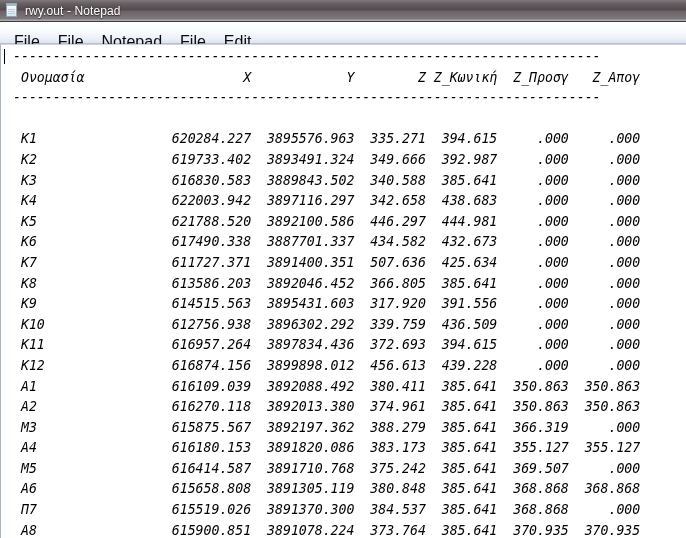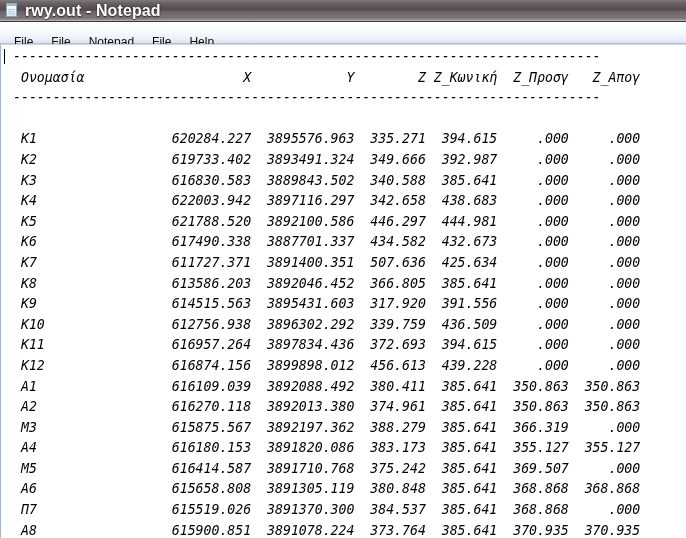--- a/index.html
+++ b/index.html
@@ -74,40 +74,39 @@
   }
   .np-icon .ln {
     position: absolute;
     left: 3px;
     width: 7px;
     height: 1px;
     background: #b9cdd7;
   }
   #title-text {
     color: #ffffff;
-    font-size: 16px;
+    font-size: 12px;
     line-height: 14px;
     text-shadow: 0 1px 1px rgba(0,0,0,0.55), 0 0 3px rgba(0,0,0,0.4);
     white-space: nowrap;
     letter-spacing: 0.1px;
-    font-weight: bold;
   }
 
   
   #menubar {
     height: 22px;
     box-sizing: border-box;
     background: linear-gradient(to bottom, #ffffff 0%, #fbfcfe 40%, #eef1f9 75%, #dfe4f2 100%);
     border-bottom: 1px solid #b9bfd0;
     display: flex;
     align-items: center;
     padding-left: 5px;
   }
   .menu-item {
-    font-size: 12px;
+    font-size: 16px;
     color: #0b0b0b;
     padding: 2px 9px 3px 9px;
     line-height: 14px;
     white-space: nowrap;
     cursor: default;
     margin-top: 20px;
   }
 
   
   #textarea-wrap {
@@ -153,21 +152,21 @@
       <span class="ln" style="top:10px;"></span>
     </span>
     <span id="title-text">rwy.out - Notepad</span>
   </div>
 
   <div id="menubar">
     <div class="menu-item">File</div>
     <div class="menu-item">File</div>
     <div class="menu-item">Notepad</div>
     <div class="menu-item">File</div>
-    <div class="menu-item">Help</div>
+    <div class="menu-item">Edit</div>
   </div>
 
   <div id="textarea-wrap">
     <div id="caret"></div>
     <pre id="doc">--------------------------------------------------------------------------
  Ονομασία                    X            Y        Z Z_Κωνική  Z_Προσγ   Z_Απογ
 --------------------------------------------------------------------------
 
  K1                 620284.227  3895576.963  335.271  394.615     .000     .000
  K2                 619733.402  3893491.324  349.666  392.987     .000     .000

